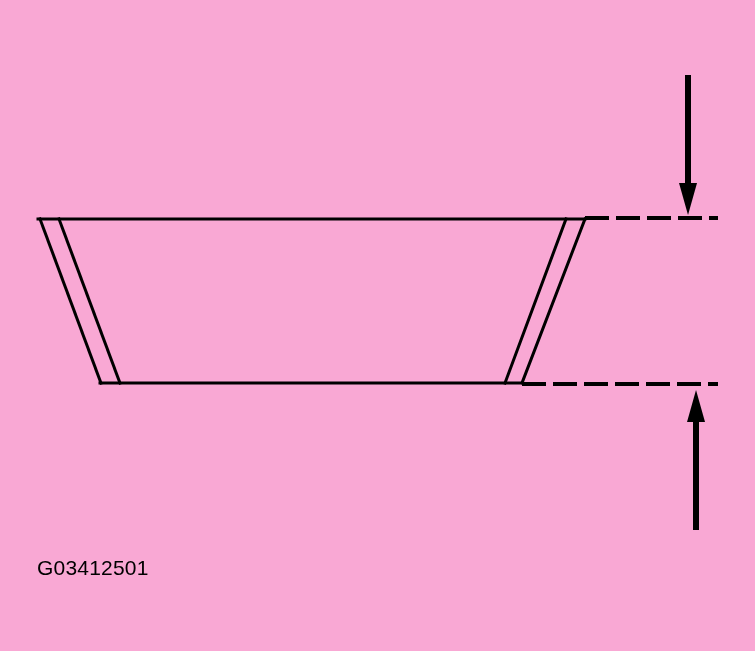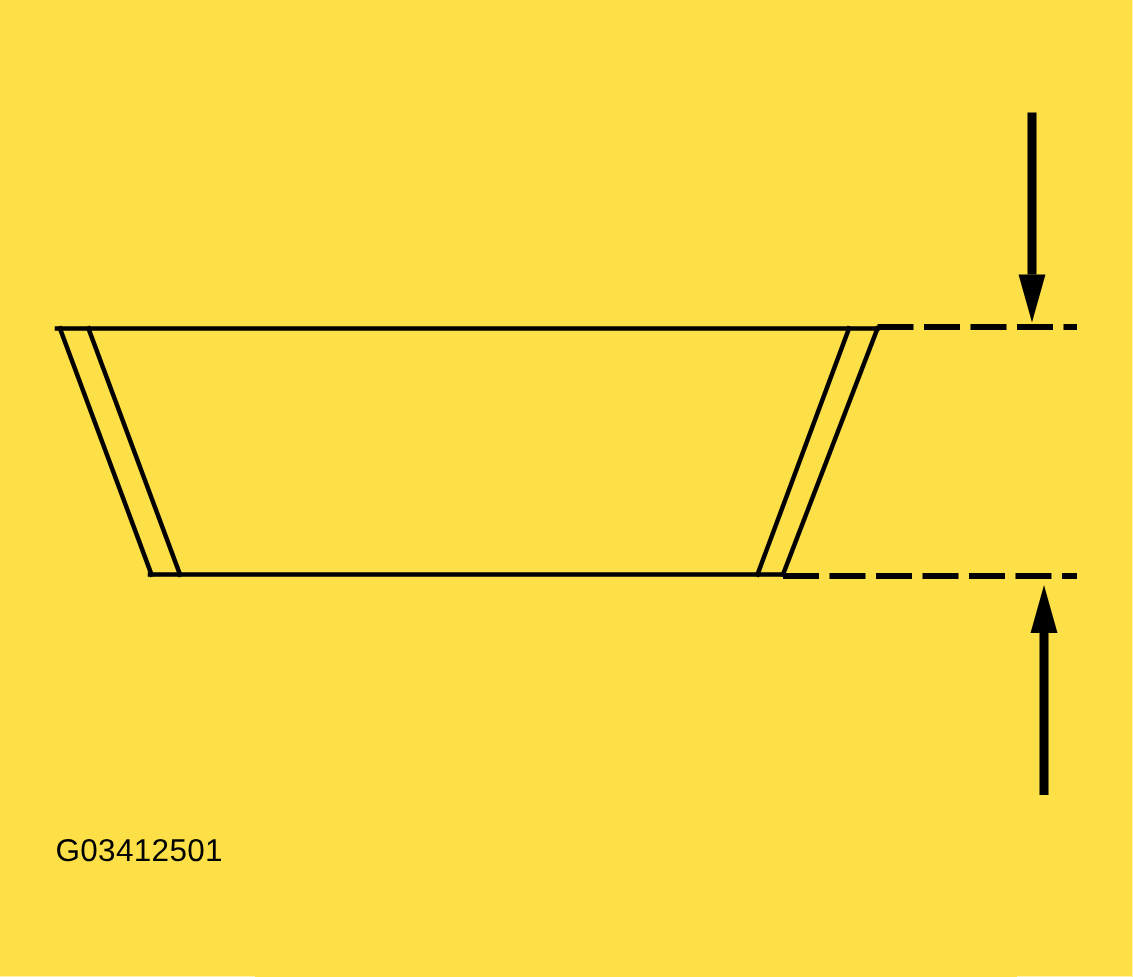--- a/index.html
+++ b/index.html
@@ -4,21 +4,21 @@
   <style>
     html, body {
       margin: 0;
       padding: 0;
       background: #ffffff;
     }
     .canvas {
       position: relative;
       width: 755px;
       height: 651px;
-      background: #fde047;
+      background: #f9a8d4;
       overflow: hidden;
     }
     svg.diagram {
       position: absolute;
       left: 0;
       top: 0;
     }
     .figure-id {
       position: absolute;
       left: 37px;

